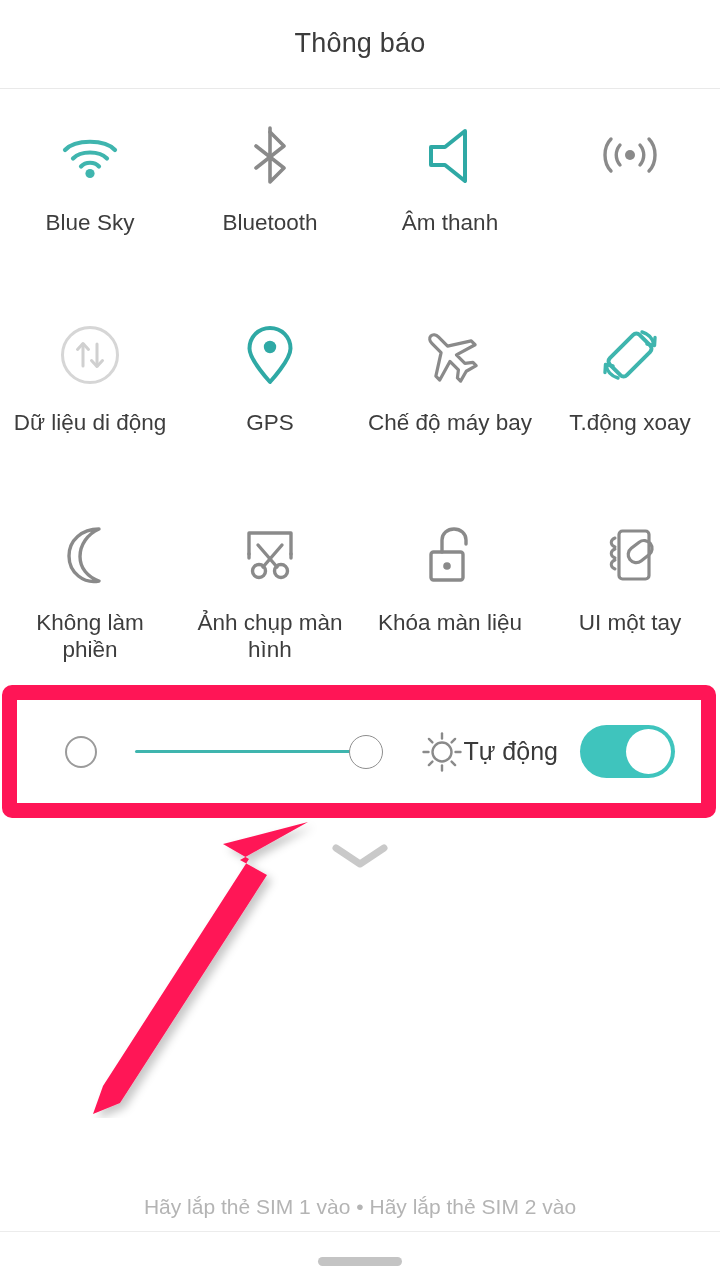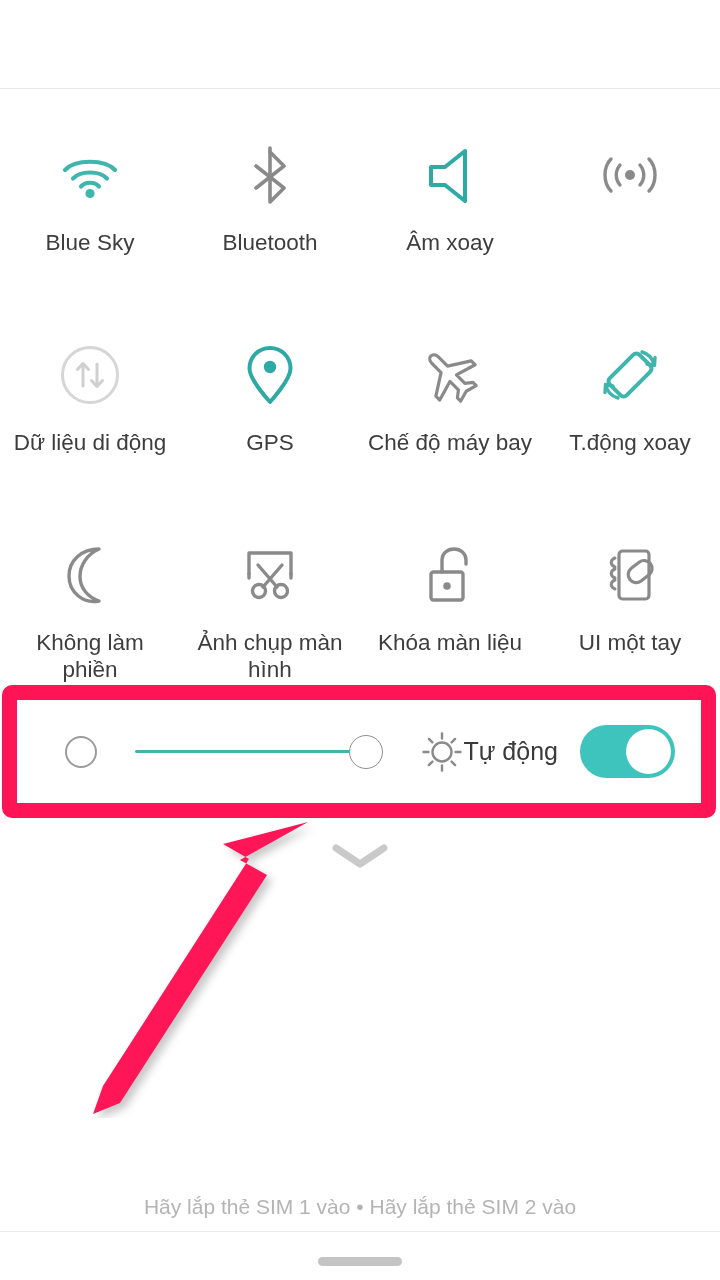--- a/index.html
+++ b/index.html
@@ -62,21 +62,21 @@
     display: flex;
     flex-wrap: wrap;
   }
   .cell {
     width: 180px;
     height: 200px;
     box-sizing: border-box;
     display: flex;
     flex-direction: column;
     align-items: center;
-    padding-top: 52px;
+    padding-top: 32px;
   }
   .cell .ico {
     width: 66px;
     height: 66px;
     display: flex;
     align-items: center;
     justify-content: center;
   }
   .cell .ico svg { display: block; }
   .cell-label {
@@ -244,20 +244,24 @@
     width: 84px;
     height: 9px;
     border-radius: 5px;
     background: #c4c4c4;
   }
 </style>
 </head>
 <body>
 
 <div class="tabbar">
+  <div class="tab">
+    <span class="tab-label">Thông báo</span>
+    <span class="tab-dot hidden"></span>
+  </div>
 </div>
 
 <div class="grid">
 
   <div class="cell">
     <span class="ico">
       <svg width="62" height="50" viewBox="0 0 62 50">
         <g fill="none" stroke="#3fb5ae" stroke-width="4.2" stroke-linecap="round">
           <path d="M6 20 C16 9,46 9,56 20"></path>
           <path d="M14 28.5 C21.5 20.5,40.5 20.5,48 28.5"></path>
@@ -280,21 +284,21 @@
     </span>
     <span class="cell-label">Bluetooth</span>
   </div>
 
   <div class="cell">
     <span class="ico">
       <svg width="54" height="58" viewBox="0 0 54 58">
         <path d="M42 5 L22 21 L8 21 L8 39 L22 39 L42 55 Z" fill="none" stroke="#2fa9a5" stroke-width="4" stroke-linejoin="round" stroke-linecap="round"></path>
       </svg>
     </span>
-    <span class="cell-label">Âm xoay</span>
+    <span class="cell-label">Âm thanh</span>
   </div>
 
   <div class="cell">
     <span class="ico">
       <svg width="64" height="50" viewBox="0 0 64 50">
         <g fill="none" stroke="#8a8a8a" stroke-width="3.4" stroke-linecap="round">
           <path d="M13 9 C5 17,5 33,13 41"></path>
           <path d="M22 15 C17 21,17 29,22 35"></path>
           <path d="M51 9 C59 17,59 33,51 41"></path>
           <path d="M42 15 C47 21,47 29,42 35"></path>

